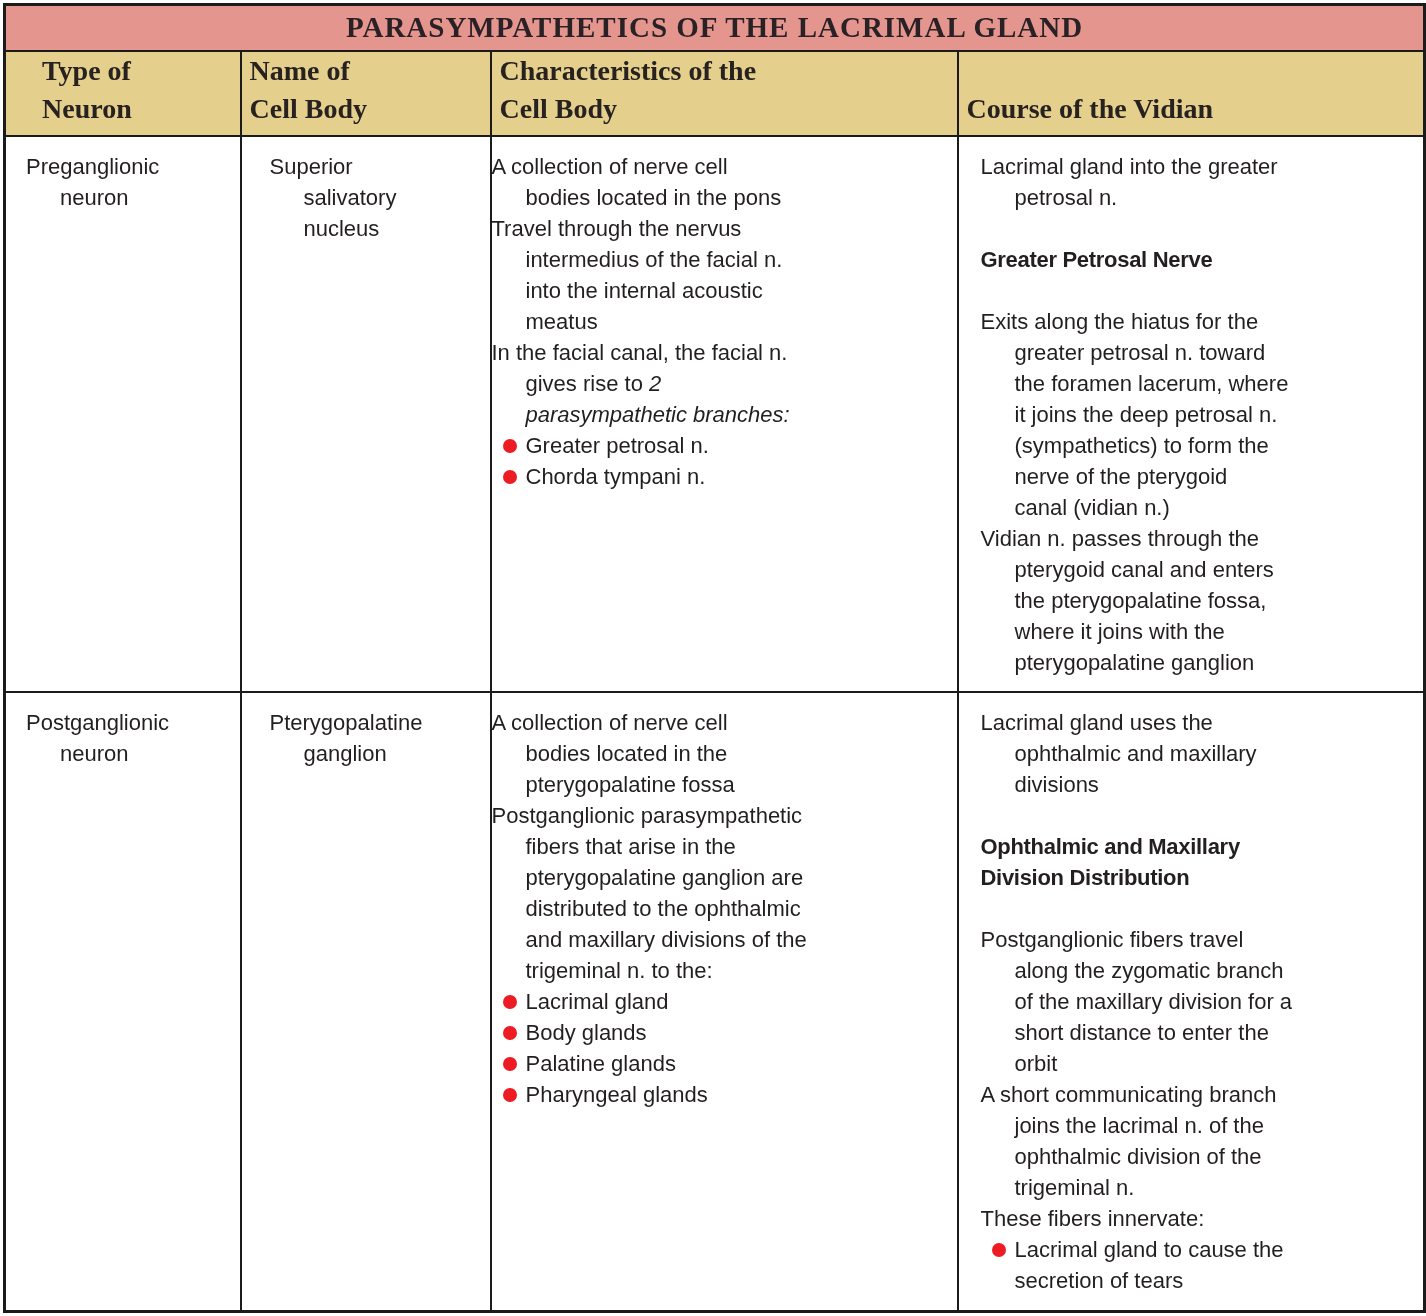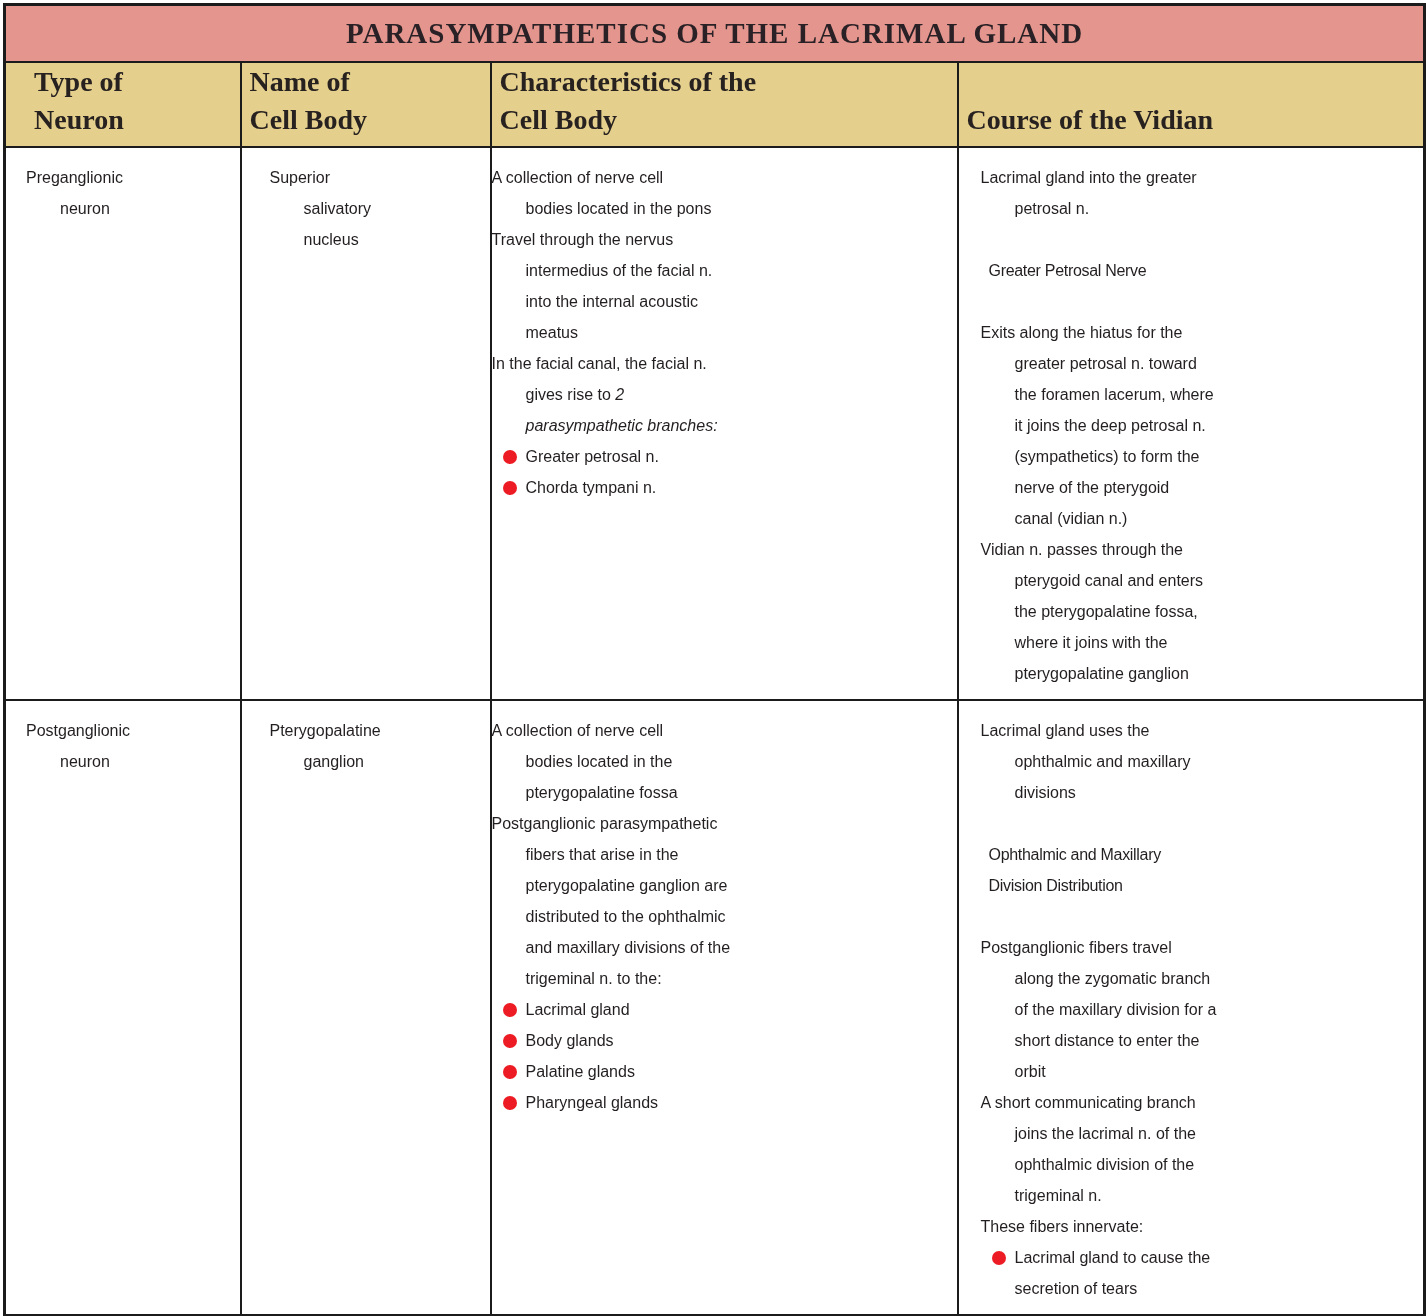--- a/index.html
+++ b/index.html
@@ -14,59 +14,59 @@
     width:1420px; height:1310px;
     border-collapse: collapse;
     table-layout: fixed;
   }
   table.main td, table.main th {
     border: 2px solid var(--border, #1b1b1b);
     box-sizing: border-box;
   }
   table.main { border: 3px solid var(--border, #1b1b1b); }
 
-  tr.title-row { height:57px;margin-top:47px; }
+  tr.title-row { height:46px;margin-top:47px; }
   td.title-cell {
     background: var(--title-bg, #e4968e);
     text-align:center; vertical-align:middle;
     font-family:"Liberation Serif", serif;
     font-weight:bold; font-size:29px; letter-spacing:1px;
     color: var(--title-text, #2a2126);
   }
   tr.head-row { height:84px; }
   th.colhead {
     background: var(--header-bg, #e5cf8d);
     font-family:"Liberation Serif", serif;
     font-weight:bold; font-size:28px; line-height:38px;
     color: var(--header-text, #272220);
     vertical-align:bottom; padding:0 8px 7px 8px;
   }
-  th.colhead.align-left  { text-align:left; padding-left:28px;margin-left:8px; }
+  th.colhead.align-left  { text-align:left; padding-left:36px;margin-left:8px; }
   th.colhead.align-center{ text-align:left; }
 
   td.bodycell {
     background:#fff; vertical-align:top;
     color: var(--body-text, #231f20);
-    font-size:16px; line-height:31px;
+    font-size:22px; line-height:31px;
     padding:14px 10px 10px 16px;
   }
   td.bodycell.col0 { padding-left:20px; }
   td.bodycell.col1 { padding-left:28px; }
   td.bodycell.col2 { padding-left:0; padding-right:36px; }
   td.bodycell.col3 { padding-left:22px; padding-right:30px; }
 
   .para {
     white-space: pre-wrap;
     padding-left:34px; text-indent:-34px;
     margin:0;
   }
   .para.subhead {
     padding-left:0; text-indent:0;
-    font-weight:normal; letter-spacing:-0.3px;
-    margin:31px 8px;
+    font-weight:bold; letter-spacing:-0.3px;
+    margin:31px 0;
   }
   .para.bullet {
     position:relative;
     padding-left:34px; text-indent:0;
   }
   .para.bullet .dot {
     position:absolute; left:11px; top:9px;
     width:14px; height:14px; border-radius:50%;
     background: var(--bullet, #ed1c24);
   }

